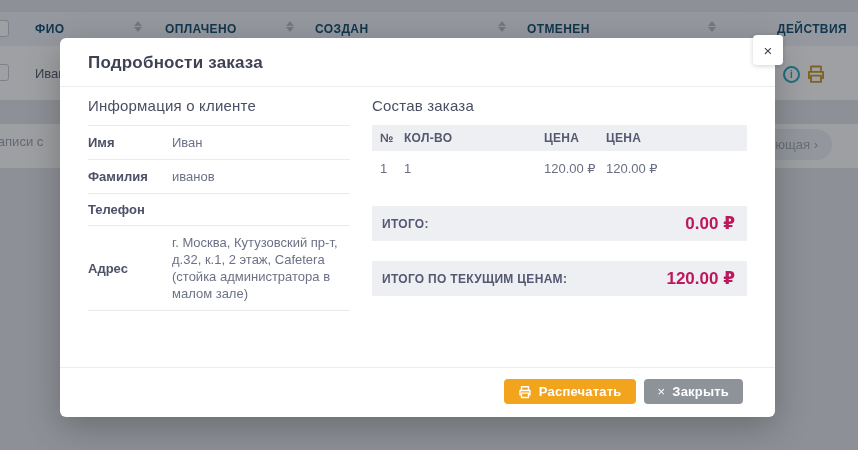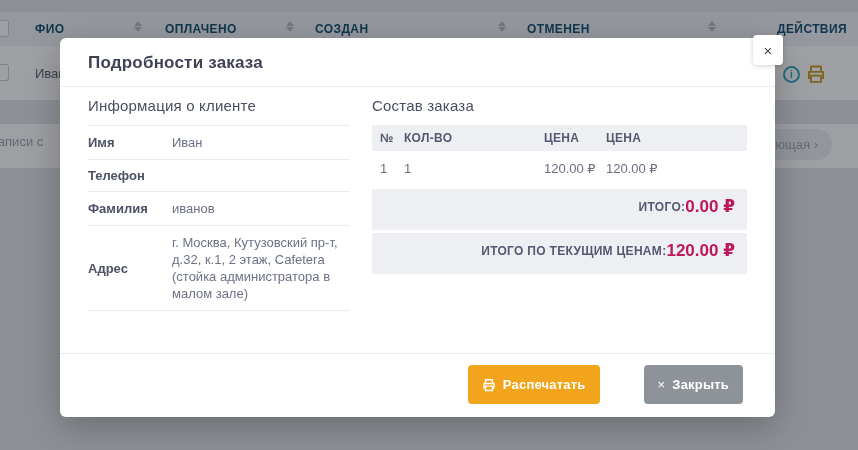--- a/index.html
+++ b/index.html
@@ -52,27 +52,27 @@
   .client-row{display:flex;align-items:center;border-bottom:1px solid #e9ebf1;padding:8px 0;}
   .client-label{width:84px;flex:none;font-size:13px;font-weight:700;color:#4d5166;}
   .client-value{flex:1;font-size:13px;color:#6d7186;line-height:17px;}
   
   .order-col{flex:1;}
   .order-grid{display:grid;grid-template-columns:28px 140px 62px 62px 1fr;}
   .order-head{background:#edeff3;}
   .order-head .cell{font-size:12px;font-weight:700;color:#545870;letter-spacing:.3px;padding:6px 4px;white-space:nowrap;}
   .order-item .cell{font-size:13px;color:#6a6e82;padding:9px 4px;line-height:17px;}
   .order-head .cell:first-child,.order-item .cell:first-child{padding-left:8px;}
-  .total-row{display:flex;align-items:center;justify-content:flex-end;background:#edeff3;padding:7px 12px 13px 10px;margin-top:3px;}
+  .total-row{display:flex;align-items:center;justify-content:space-between;background:#edeff3;padding:7px 12px 7px 10px;margin-top:20px;}
   .total-label{font-size:12px;font-weight:700;color:#545870;letter-spacing:.3px;}
   .total-value{font-size:17px;font-weight:700;color:#be185d;}
   
   .modal-footer{border-top:1px solid #ecedf2;padding:11px 32px 13px;display:flex;justify-content:flex-end;gap:8px;}
   .btn{display:inline-flex;align-items:center;gap:7px;border:none;border-radius:4px;color:#fff;font-size:13px;font-weight:600;
-    padding:12px 14px;cursor:pointer;font-family:inherit;letter-spacing:.2px;margin-left:36px;}
+    padding:5px 14px;cursor:pointer;font-family:inherit;letter-spacing:.2px;}
   .btn-print{background:var(--accent-orange);}
   .btn-close{background:var(--button-gray);}
   .btn .x{font-size:13px;font-weight:400;}
   svg{display:block;}
 </style>
 </head>
 <body>
 
 <div class="bg-page">
   <div class="bg-card"></div>
@@ -130,26 +130,26 @@
   <div class="modal-body">
 
     <div class="client-col">
       <div class="section-heading">Информация о клиенте</div>
       <div class="client-table">
         <div class="client-row">
           <span class="client-label">Имя</span>
           <span class="client-value">Иван</span>
         </div>
         <div class="client-row">
+          <span class="client-label">Фамилия</span>
+          <span class="client-value">иванов</span>
+        </div>
+        <div class="client-row">
           <span class="client-label">Телефон</span>
           <span class="client-value"></span>
-        </div>
-        <div class="client-row">
-          <span class="client-label">Фамилия</span>
-          <span class="client-value">иванов</span>
         </div>
         <div class="client-row">
           <span class="client-label">Адрес</span>
           <span class="client-value">г. Москва, Кутузовский пр-т, д.32, к.1, 2 этаж, Cafetera (стойка администратора в малом зале)</span>
         </div>
       </div>
     </div>
 
     <div class="order-col">
       <div class="section-heading">Состав заказа</div>

